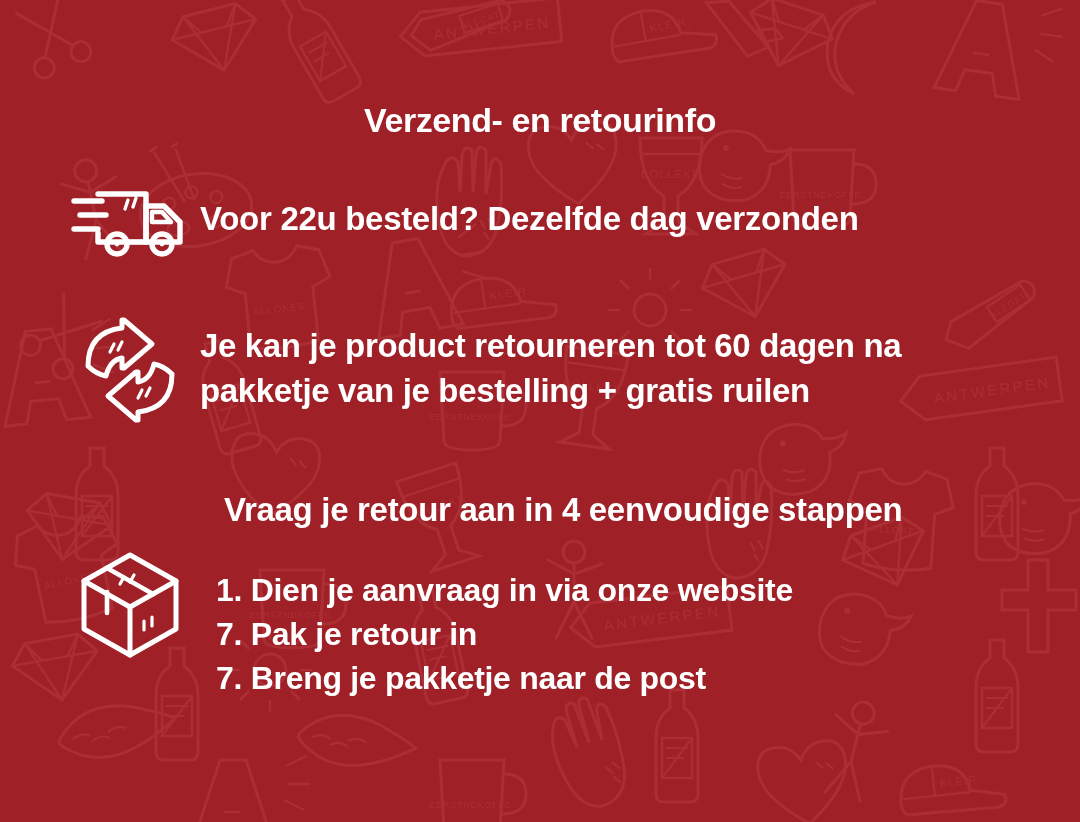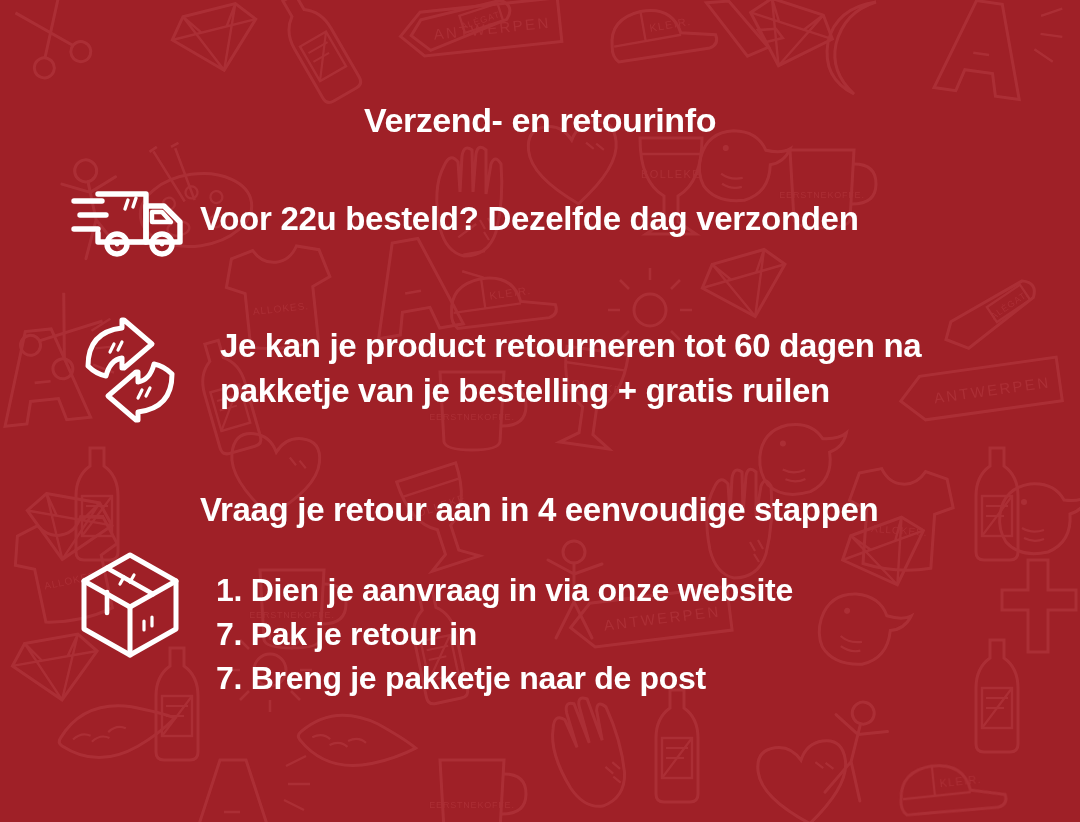--- a/index.html
+++ b/index.html
@@ -95,33 +95,33 @@
   }
 
   
   #row-returns { top: 318px; }
   #row-returns .icon-cell { padding-top: 4px; }
   #returns-text {
     font-size: 33px;
     line-height: 1.35;
     letter-spacing: -0.35px;
     max-width: 830px;
-    margin-left: 20px;
   }
   #returns-text .l1, #returns-text .l2 { display: block; white-space: nowrap; }
 
   
   #row-steps { top: 488px; }
   #row-steps .icon-cell { padding-top: 6px; }
   #steps-heading {
     font-size: 33px;
     line-height: 1.2;
     letter-spacing: -0.3px;
     white-space: nowrap;
     margin-bottom: 38px;
+    margin-left: 24px;
   }
   #steps-list {
     list-style: none;
     margin: 16px;
     padding: 0;
   }
   #steps-list li {
     font-size: 32px;
     font-weight: bold;
     line-height: 44px;

